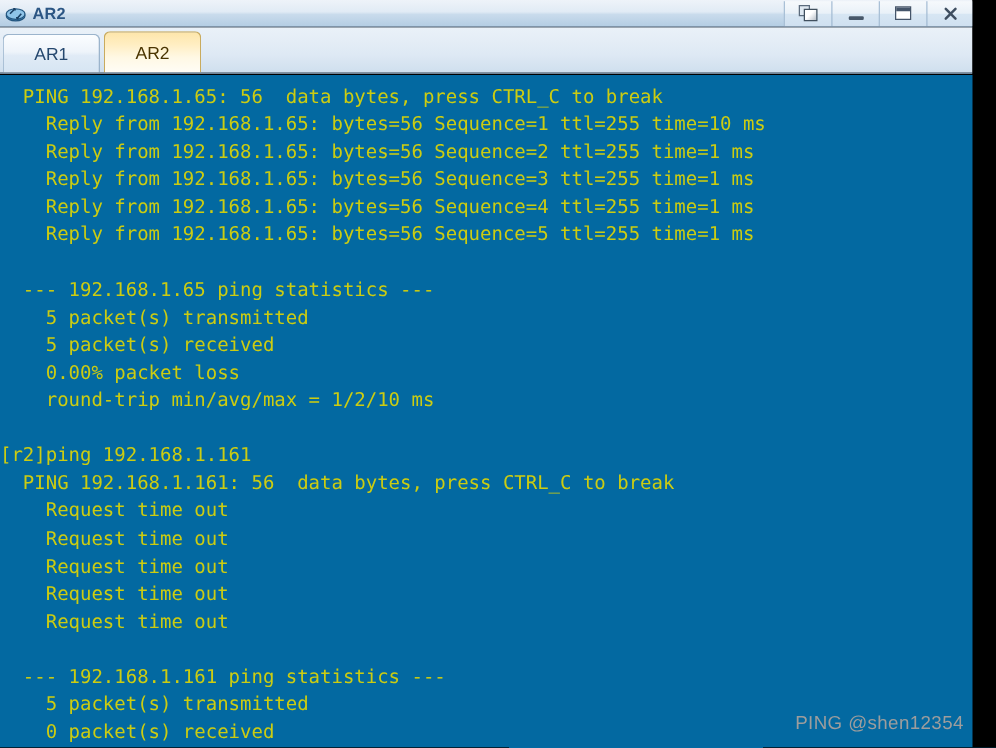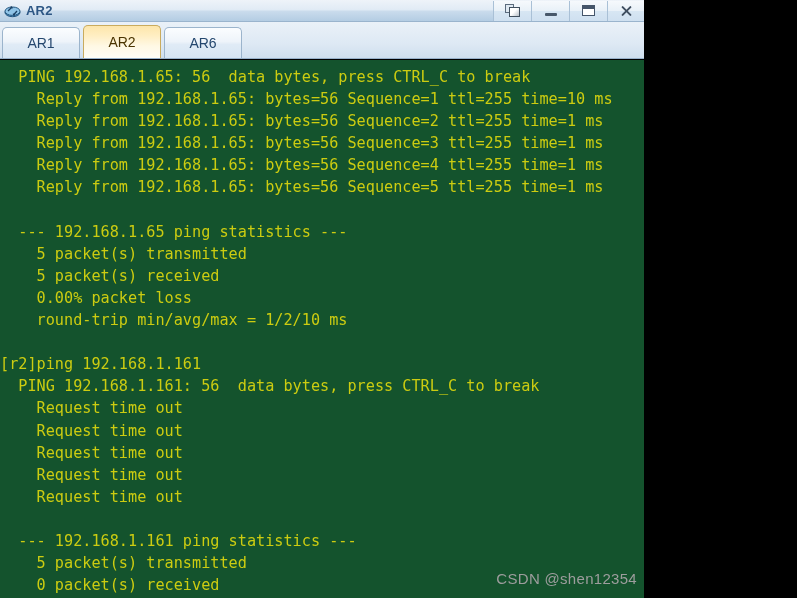--- a/index.html
+++ b/index.html
@@ -8,21 +8,21 @@
     background: #000;
   }
   body {
     width: 797px;
     height: 598px;
     overflow: hidden;
     font-family: "Liberation Sans", sans-serif;
   }
   #app {
     position: relative;
-    width: 644px;
+    width: 778px;
     height: 598px;
     overflow: hidden;
     background: #000;
   }
 
   
   .titlebar {
     position: relative;
     height: 22px;
     background: linear-gradient(to bottom, #eef3f9 0%, #e1ebf5 45%, #c9dbec 55%, #b4cde3 100%);
@@ -163,21 +163,21 @@
     height: 33px;
   }
 
   
   .terminal {
     position: absolute;
     left: 0;
     top: 60px;
     width: 797px;
     height: 538px;
-    background: #14532d;
+    background: #0369a1;
     overflow: hidden;
   }
   .term-inner {
     padding-top: 6px;
     font-family: "DejaVu Sans Mono", "Liberation Mono", monospace;
     font-size: 15.2px;
     line-height: 22.1px;
     color: #cccc11;
     white-space: pre;
     letter-spacing: 0px;
@@ -237,24 +237,21 @@
     </div>
   </div>
 
   <div class="tabstrip" id="tabstrip">
       <div class="tab">
         <span>AR1</span>
       </div>
       <div class="tab active">
         <span>AR2</span>
       </div>
-      <div class="tab">
-        <span>AR6</span>
-      </div>
     </div>
 
   <div class="terminal">
     <div class="term-inner" id="termlines"><div class="term-line">  PING 192.168.1.65: 56  data bytes, press CTRL_C to break</div><div class="term-line">    Reply from 192.168.1.65: bytes=56 Sequence=1 ttl=255 time=10 ms</div><div class="term-line">    Reply from 192.168.1.65: bytes=56 Sequence=2 ttl=255 time=1 ms</div><div class="term-line">    Reply from 192.168.1.65: bytes=56 Sequence=3 ttl=255 time=1 ms</div><div class="term-line">    Reply from 192.168.1.65: bytes=56 Sequence=4 ttl=255 time=1 ms</div><div class="term-line">    Reply from 192.168.1.65: bytes=56 Sequence=5 ttl=255 time=1 ms</div><div class="term-line"></div><div class="term-line">  --- 192.168.1.65 ping statistics ---</div><div class="term-line">    5 packet(s) transmitted</div><div class="term-line">    5 packet(s) received</div><div class="term-line">    0.00% packet loss</div><div class="term-line">    round-trip min/avg/max = 1/2/10 ms</div><div class="term-line"></div><div class="term-line">[r2]ping 192.168.1.161</div><div class="term-line">  PING 192.168.1.161: 56  data bytes, press CTRL_C to break</div><div class="term-line">    Request time out</div><div class="term-line">    Request time out</div><div class="term-line">    Request time out</div><div class="term-line">    Request time out</div><div class="term-line">    Request time out</div><div class="term-line"></div><div class="term-line">  --- 192.168.1.161 ping statistics ---</div><div class="term-line">    5 packet(s) transmitted</div><div class="term-line">    0 packet(s) received</div></div>
   </div>
 
-  <div class="watermark">CSDN @shen12354</div>
+  <div class="watermark">PING @shen12354</div>
 
 </div>
 
 </body></html>

